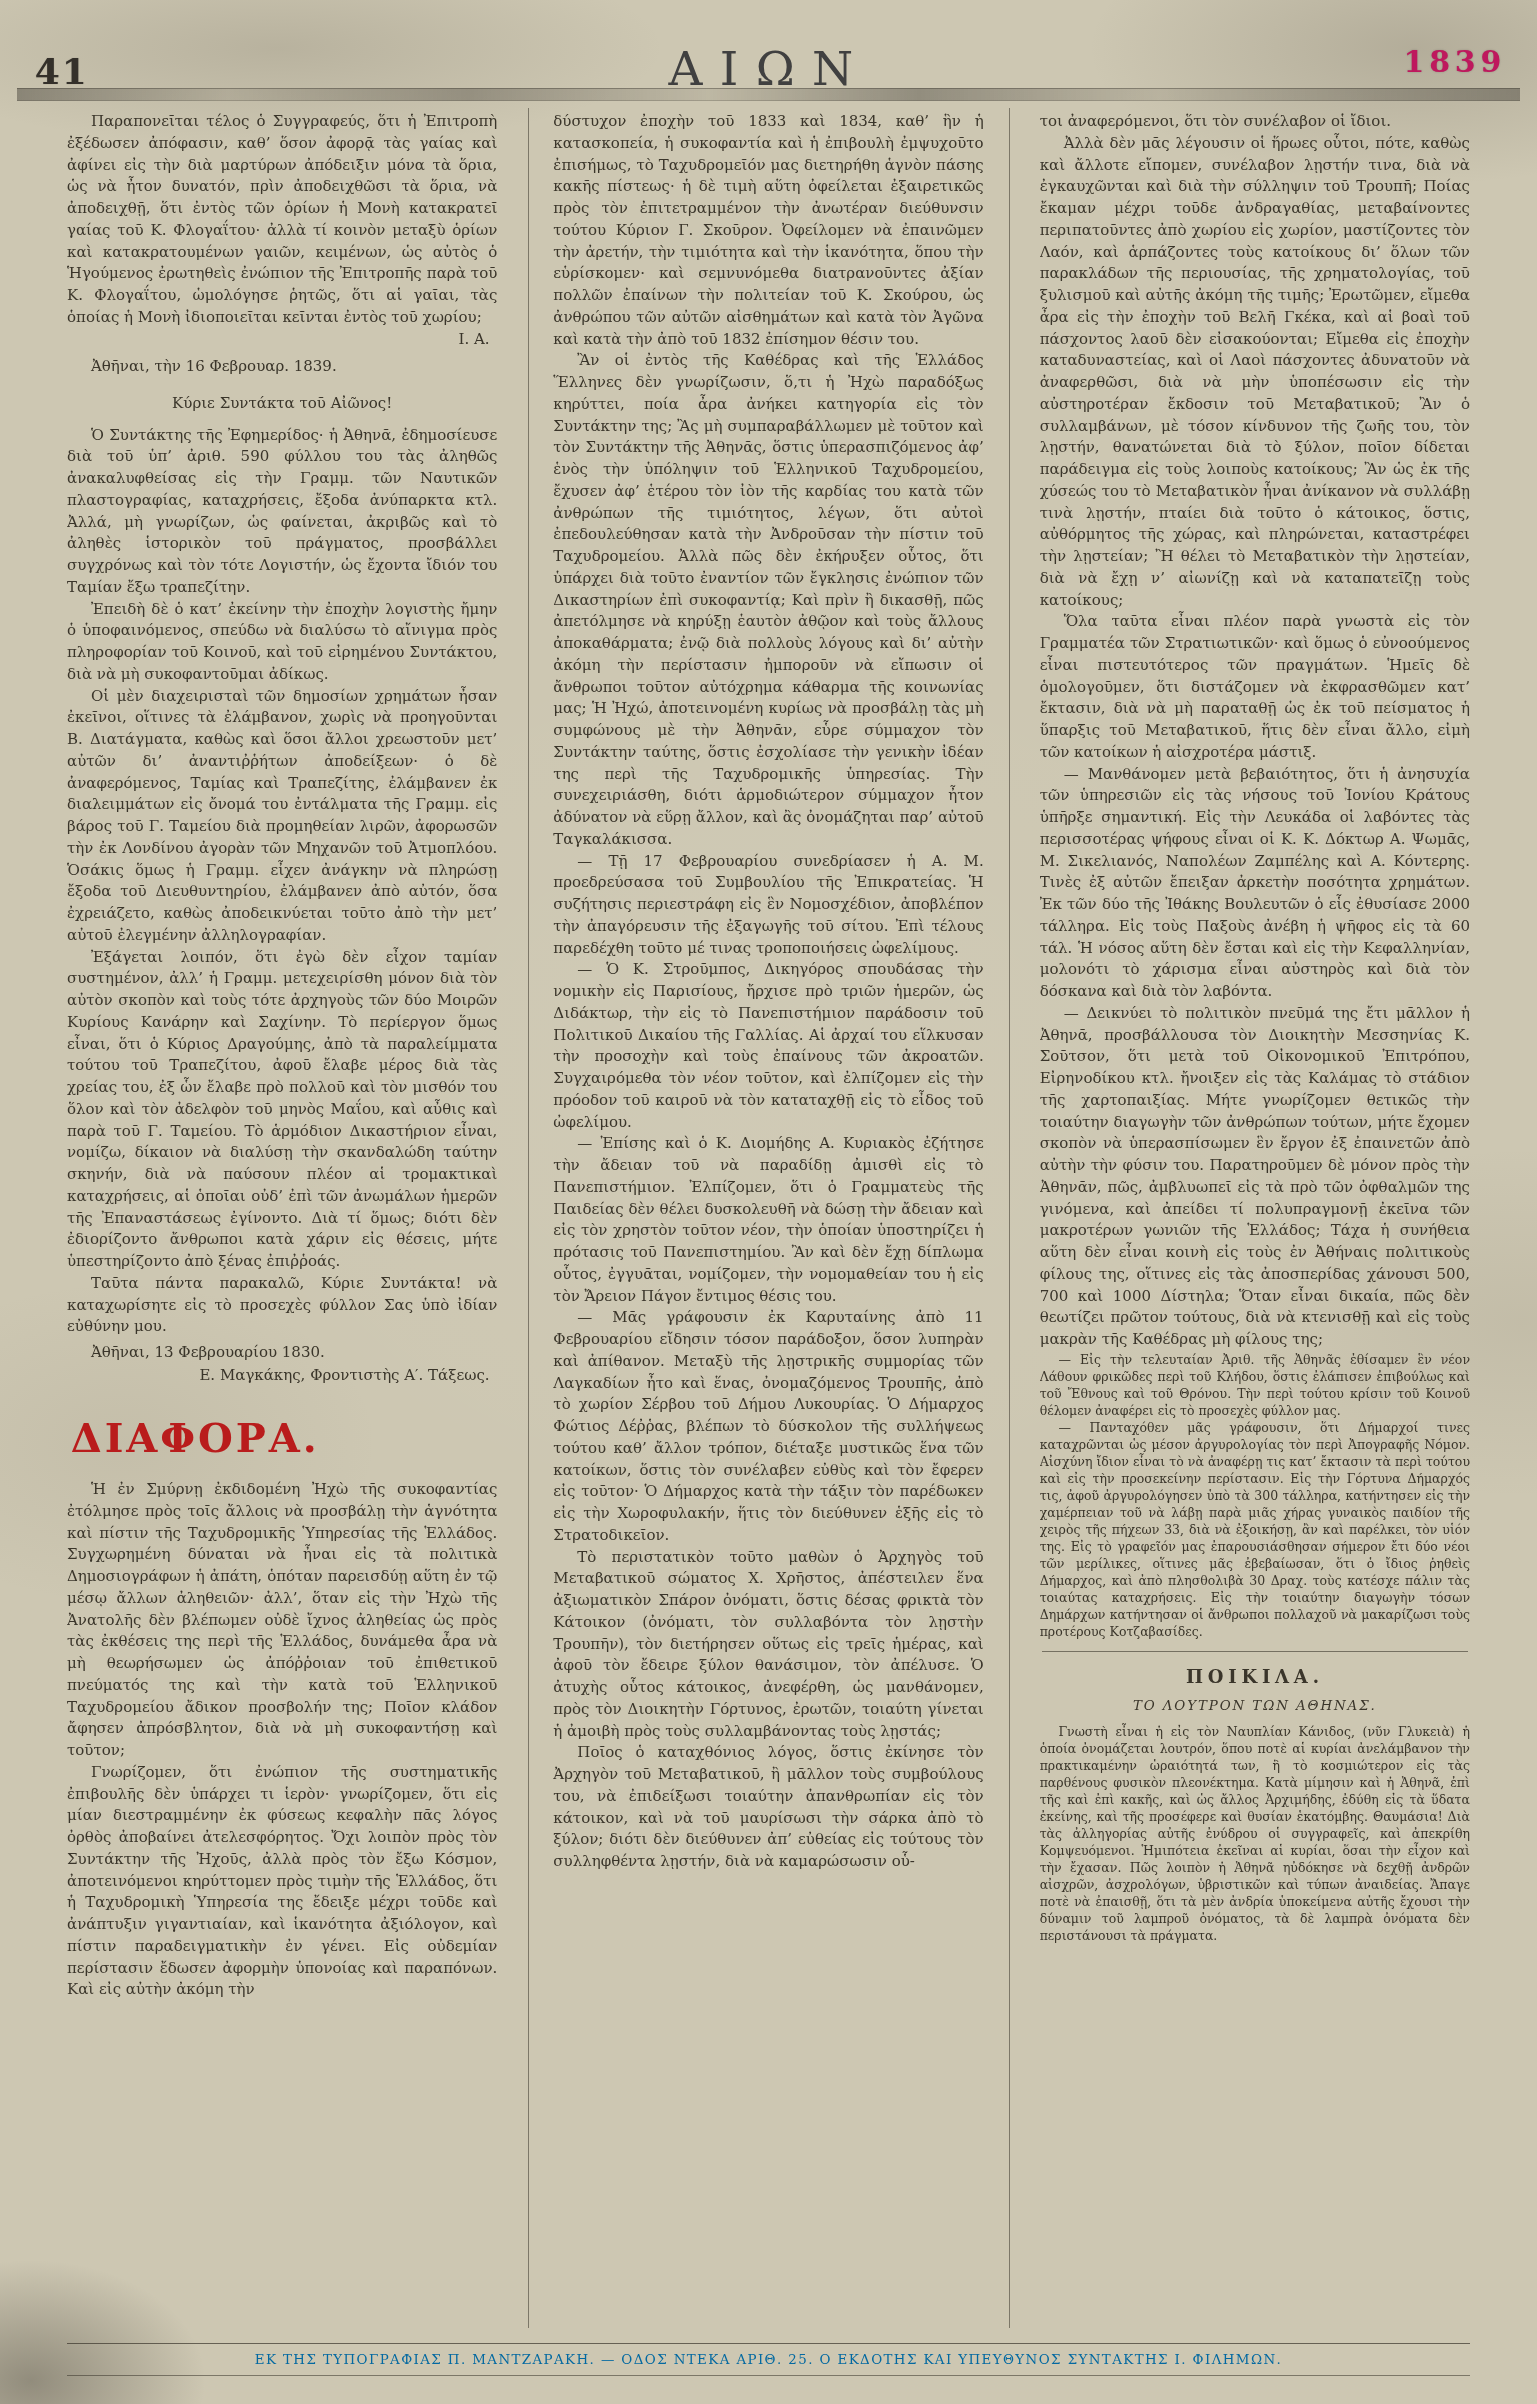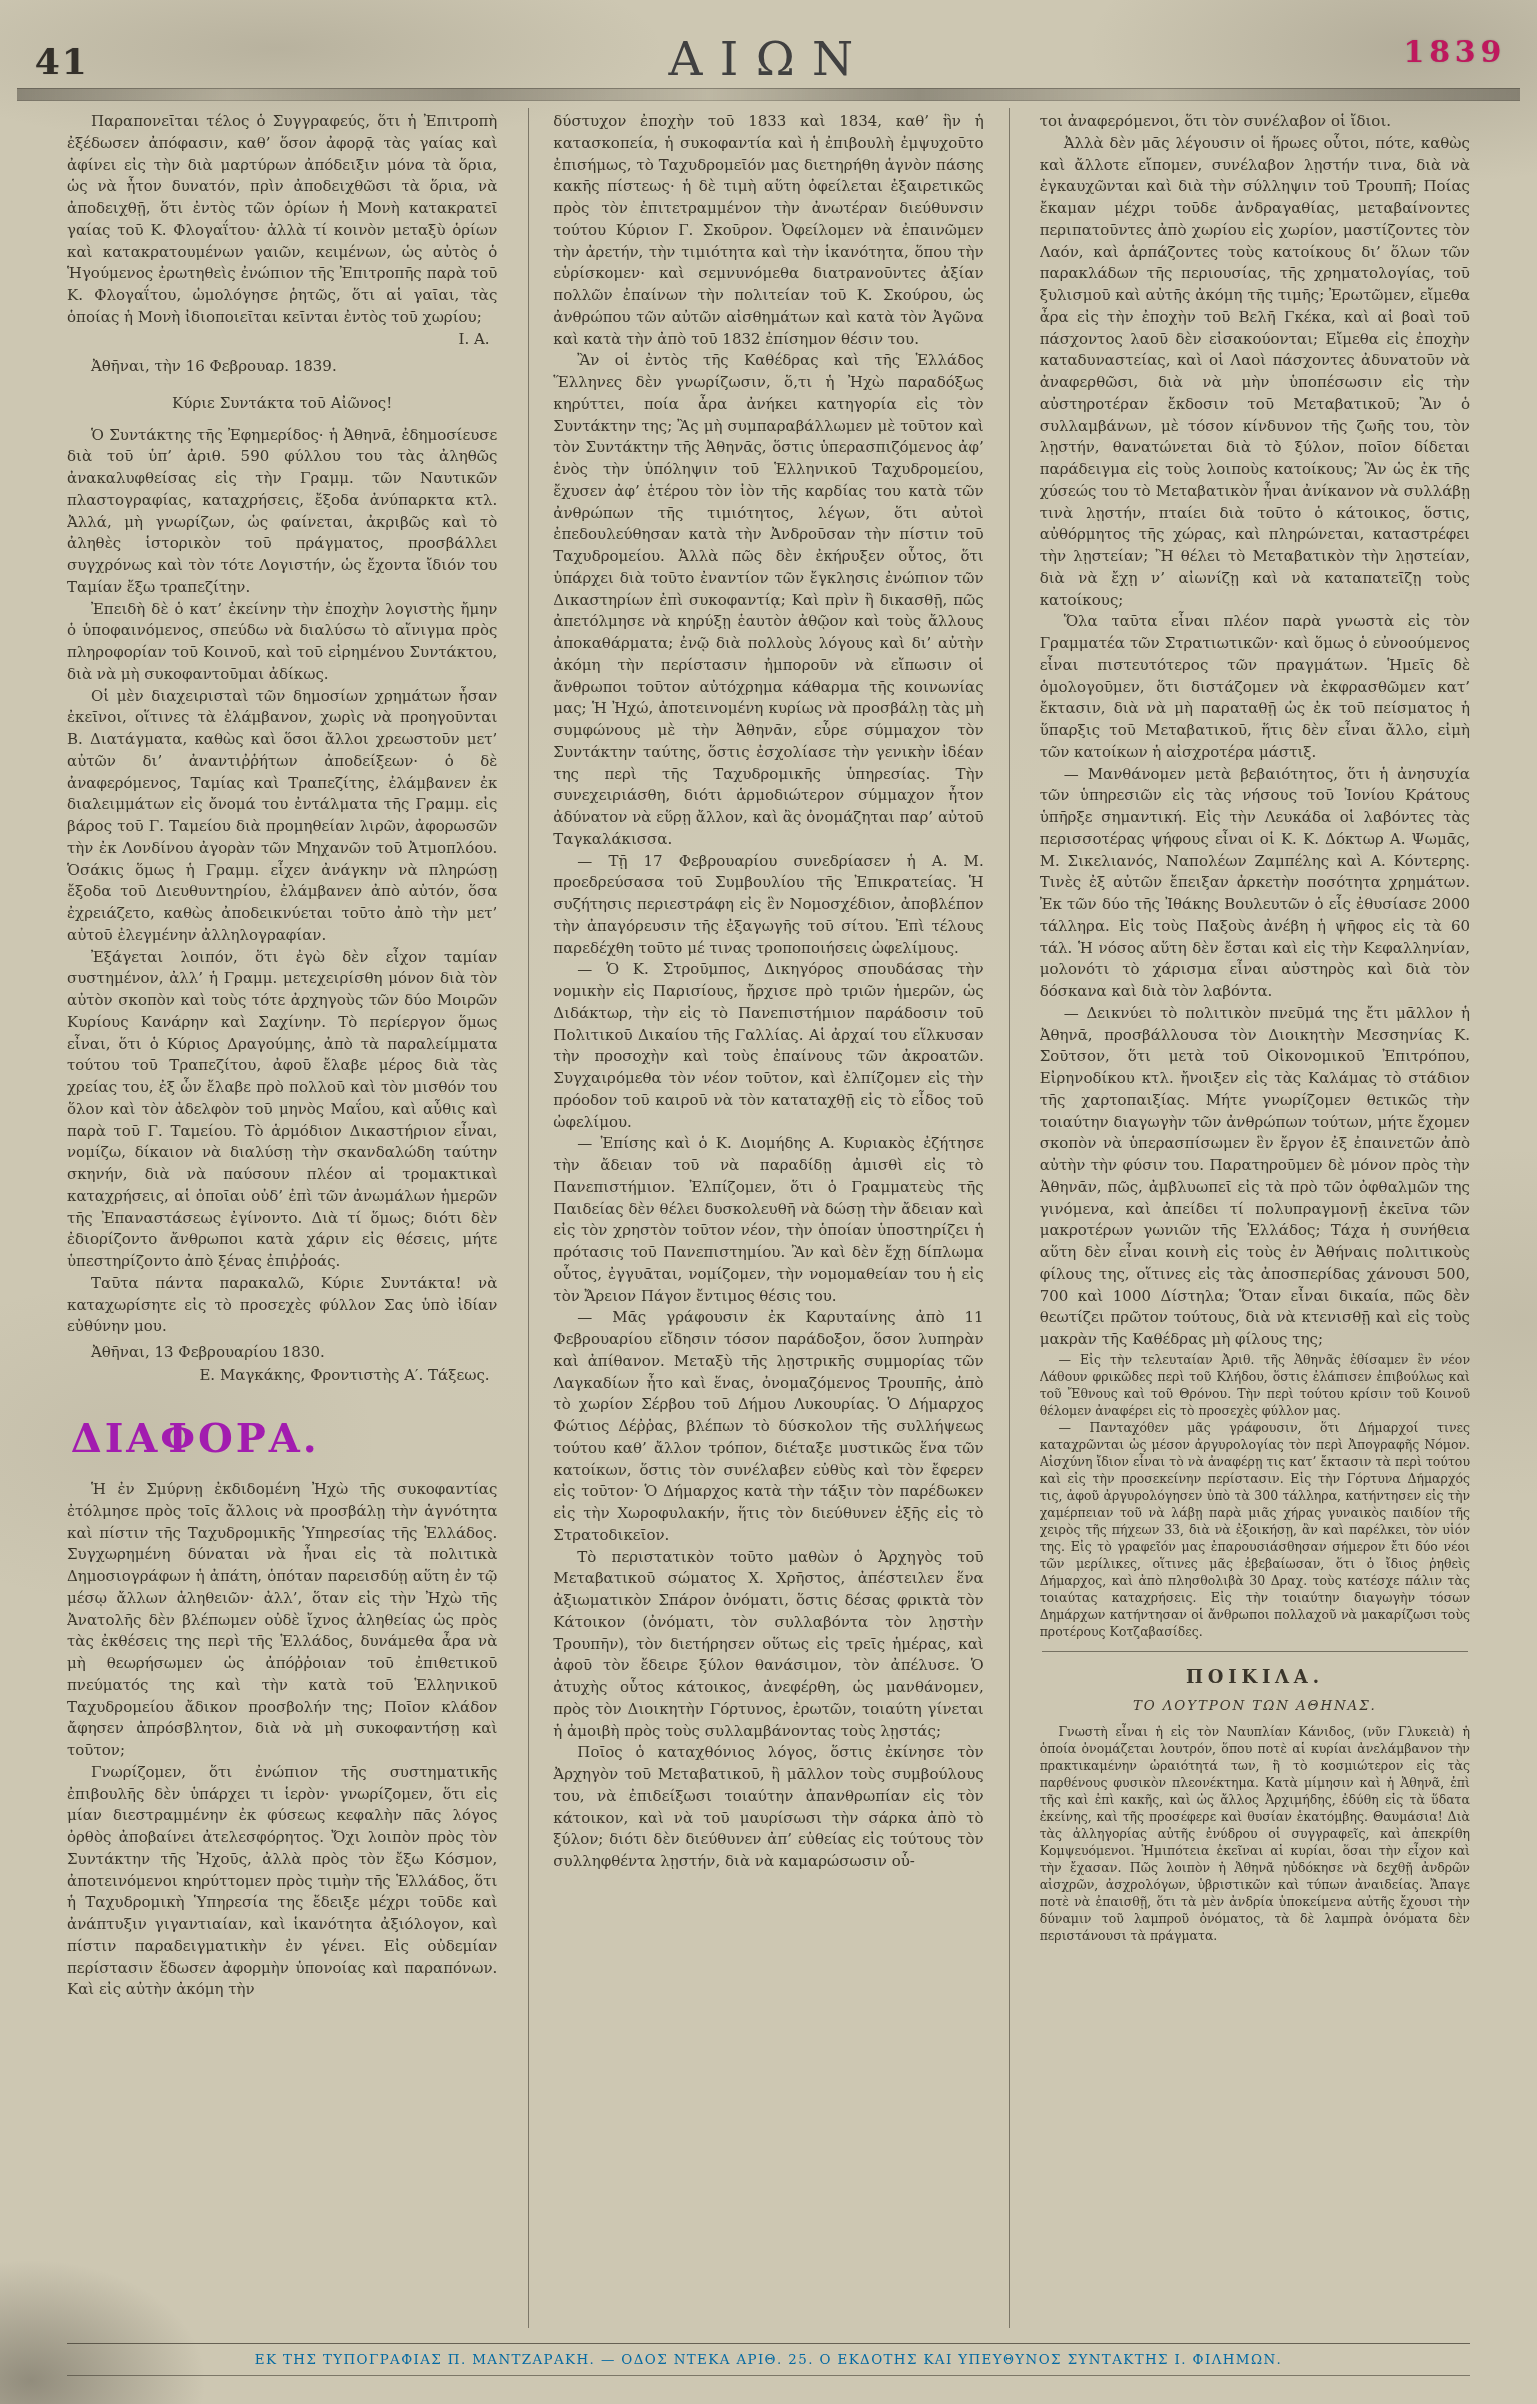--- a/index.html
+++ b/index.html
@@ -15,21 +15,21 @@
   .stains {
     position:absolute; inset:0; pointer-events:none;
     background-image:
       radial-gradient(596px 154px at 18% 2%, rgba(110,103,88,.22), transparent 65%),
       radial-gradient(500px 211px at 92% 2%, rgba(105,98,84,.26), transparent 65%),
       radial-gradient(865px 672px at 50% 45%, rgba(255,253,240,.06), transparent 70%),
       radial-gradient(250px 173px at 2% 99%, rgba(35,31,24,.35), transparent 70%),
       radial-gradient(403px 250px at 99% 55%, rgba(120,112,95,.12), transparent 70%),
       radial-gradient(365px 231px at 8% 60%, rgba(120,112,95,.10), transparent 70%);
   }
-  .header { position:absolute; top:21px; left:29px; right:27px; height:75px; }
+  .header { position:absolute; top:31px; left:29px; right:27px; height:75px; }
   .pagenum {
     position:absolute; left:5.8px; top:19px;
     font-size:36px; font-weight:bold; letter-spacing:1.9px; color:#34302a;
     text-shadow:0 0 1px rgba(52,48,42,.35);
   }
   .masthead {
     position:absolute; left:0; right:0; top:9.6px; text-align:center;
     font-size:47px; letter-spacing:17.3px; color:#404040; font-weight:normal;
   }
   .year {
@@ -66,21 +66,21 @@
 
   .blk { margin:0; }
   .blk-p    { text-indent:1.6em; }
   .blk-pc   { text-indent:0; }
   .blk-sal  { text-align:center; text-indent:0; margin:15.4px 0 9.6px; }
   .blk-date { text-indent:1.6em; margin:3.8px 0 1.9px; }
   .blk-sig  { text-align:right; text-indent:0; padding-right:7.7px; margin:0 0 5.8px; }
   .blk-disp {
     text-indent:0; text-align:left;
     font-size:40px; font-weight:bold; letter-spacing:2.9px;
-    margin:29px 0 19px 3.8px; line-height:1.1; color:#a21caf;
+    margin:29px 0 19px 3.8px; line-height:1.1; color:#b91c1c;
   }
   .blk-sec {
     text-align:center; text-indent:0;
     font-size:18px; font-weight:bold; letter-spacing:4.8px;
     margin:11.5px 0 5.8px;
   }
   .blk-sub {
     text-align:center; text-indent:0;
     font-size:13.4px; letter-spacing:1.9px; margin:0 0 7.7px;font-style:italic;
   }

